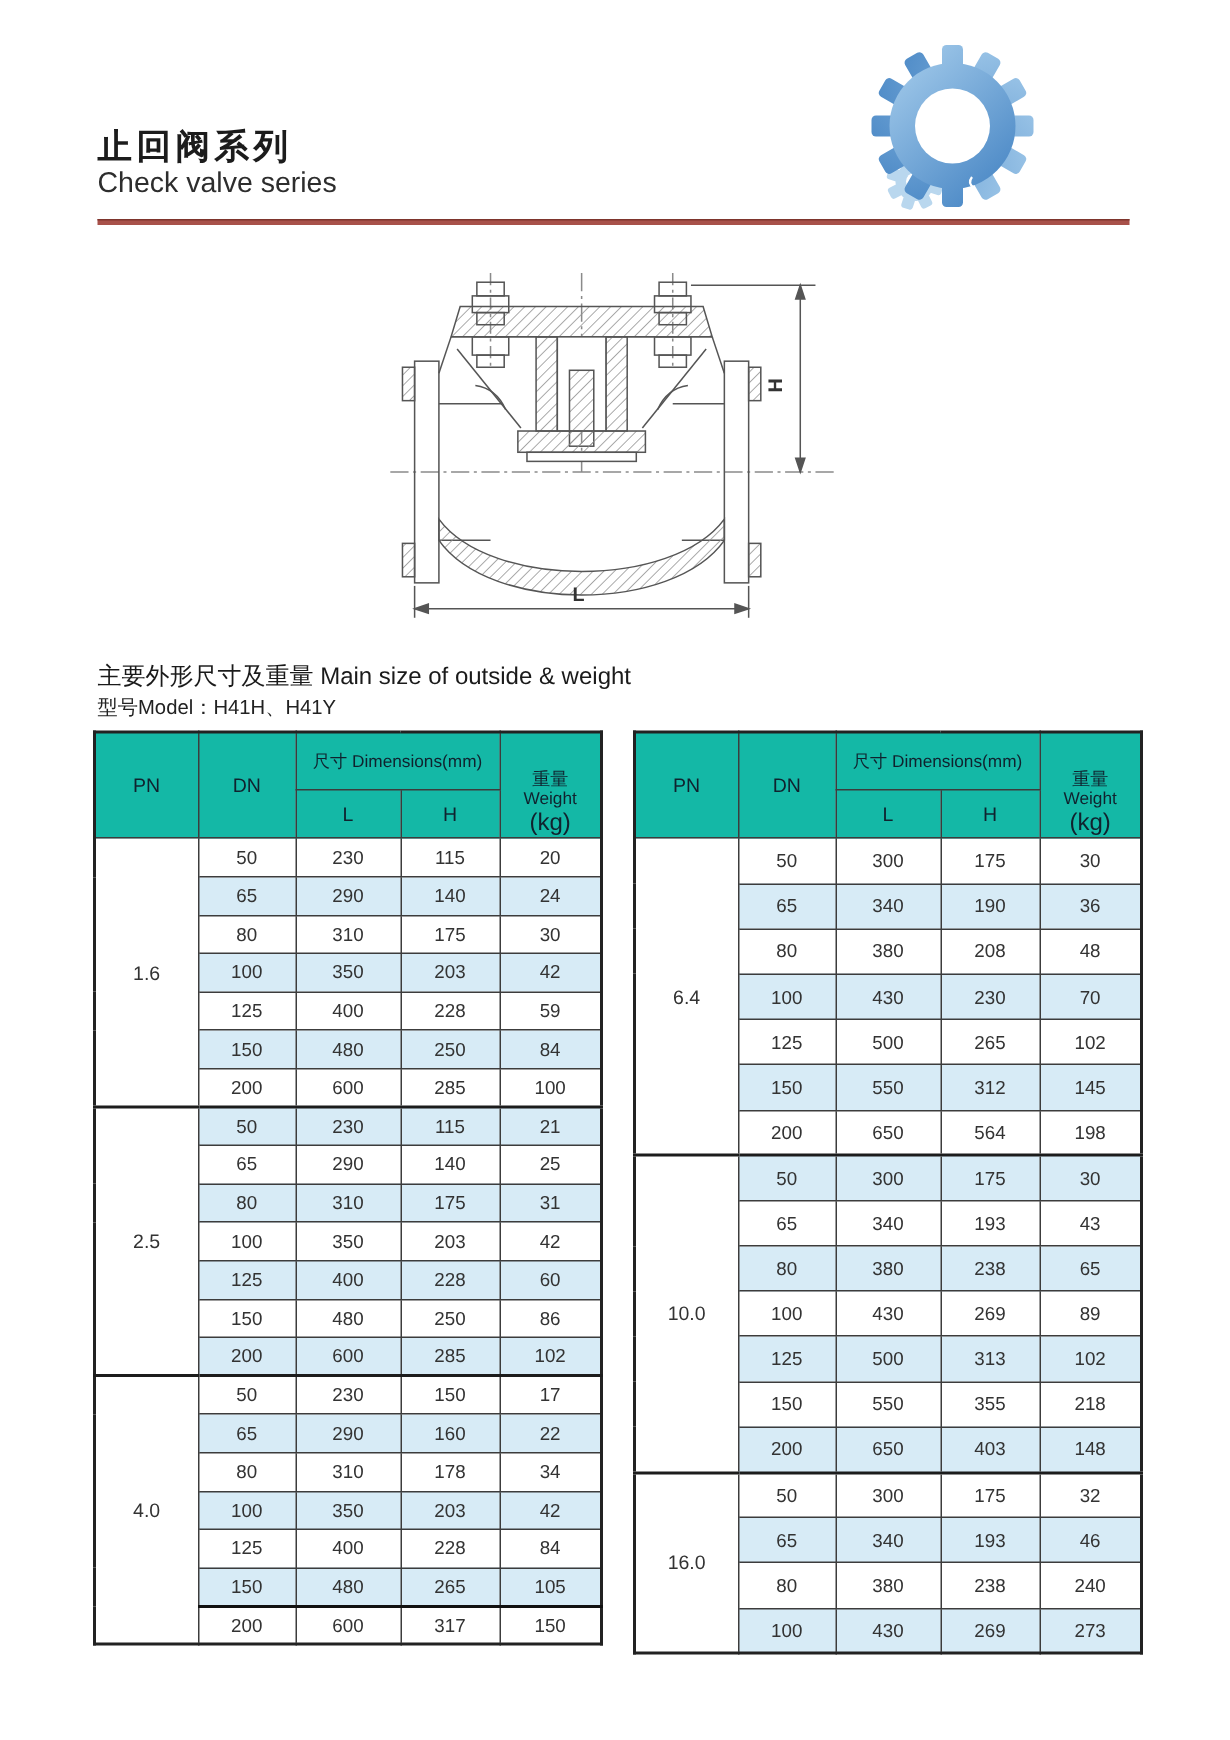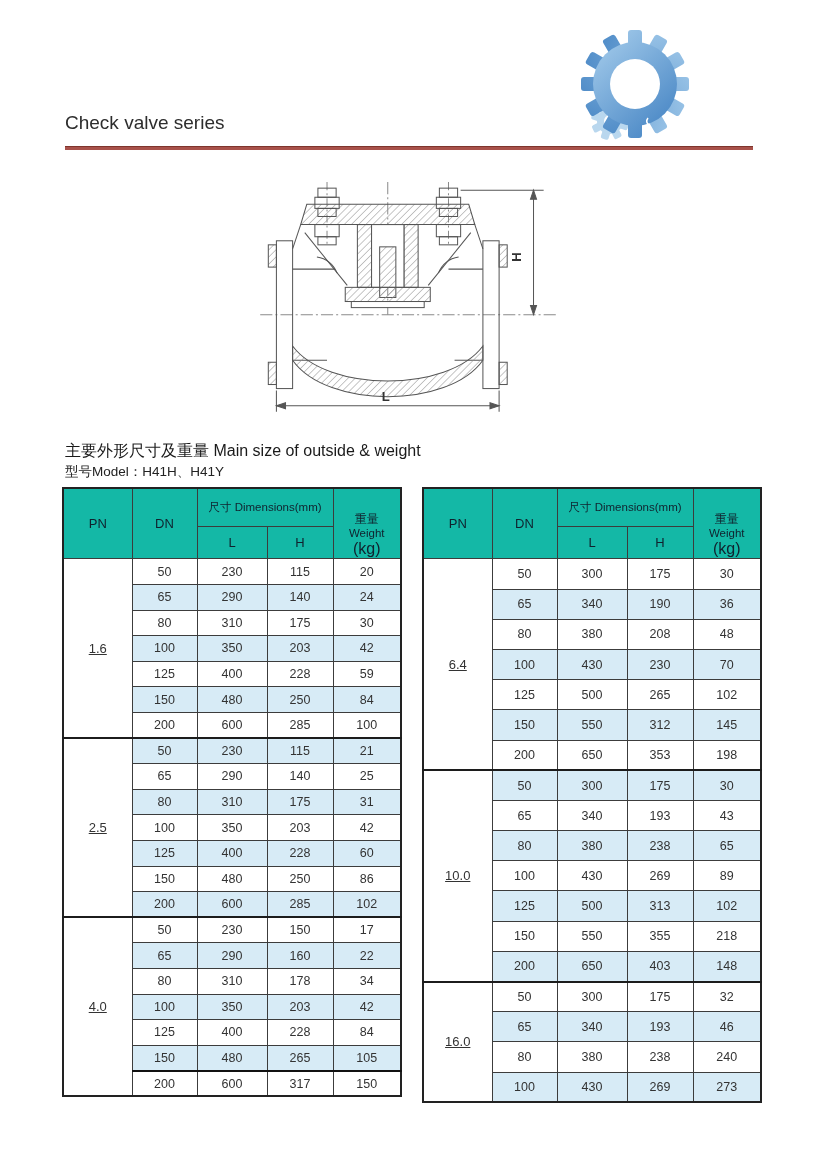--- a/index.html
+++ b/index.html
@@ -27,21 +27,21 @@
   .vtable thead tr.h2{height:22px;}
   .wline1{font-size:12px;line-height:1.15;margin-top:24px;}
   .wline2{font-size:11.5px;line-height:1.15;text-align:center;}
   .wline3{font-size:16px;line-height:1.15;}
   .vtable td{font-size:12.5px;color:#333;}
   .t-left{left:62px;top:487px;}
   .t-right{left:422px;top:487px;}
   .t-left tbody tr{height:25.6px;}
   .t-right tbody tr{height:30.2px;}
   tr.stripe td{background:#d7ebf6;}
-  td.pn-cell{background:#ffffff !important;font-size:13px;text-decoration:underline;}
+  td.pn-cell{background:#ffffff !important;font-size:13px;}
   .group-top{border-top:2px solid #1c1c1c !important;}
   .thick-top{border-top:2.5px solid #111 !important;}
 </style>
 </head>
 <body>
 
 <div class="page">
 
   <svg class="logo-gear" viewBox="0 0 200 122">
     <defs>
@@ -64,20 +64,21 @@
       <rect x="50" y="8" width="14" height="108" rx="3" transform="rotate(60 57 62)"></rect>
       <rect x="50" y="8" width="14" height="108" rx="3" transform="rotate(90 57 62)"></rect>
       <rect x="50" y="8" width="14" height="108" rx="3" transform="rotate(120 57 62)"></rect>
       <rect x="50" y="8" width="14" height="108" rx="3" transform="rotate(150 57 62)"></rect>
       <circle cx="57" cy="62" r="42"></circle>
     </g>
     <circle cx="57" cy="62" r="25" fill="#ffffff"></circle>
     <path d="M70,96 q-3,4 1,7 q-4,3 0,7" stroke="#ffffff" stroke-width="1.5" fill="none"></path>
   </svg>
 
+  <div class="title-zh">止回阀系列</div>
   <div class="title-en">Check valve series</div>
   <div class="red-rule"></div>
 
   <svg class="drawing" viewBox="0 0 300 245">
     <defs>
       <pattern id="hatch" width="5" height="5" patternUnits="userSpaceOnUse" patternTransform="rotate(45)">
         <line x1="0" y1="0" x2="0" y2="5" stroke="#8f8f8f" stroke-width="1"></line>
       </pattern>
     </defs>
     <g stroke="#555" stroke-width="1" fill="none">
@@ -368,21 +369,21 @@
           </tr>
           <tr class="stripe">
             <td>150</td>
             <td>550</td>
             <td>312</td>
             <td>145</td>
           </tr>
           <tr>
             <td>200</td>
             <td>650</td>
-            <td>353</td>
+            <td>564</td>
             <td>198</td>
           </tr>
           <tr class="stripe">
             <td class="pn-cell group-top" rowspan="7">10.0</td>
             <td class="group-top">50</td>
             <td class="group-top">300</td>
             <td class="group-top">175</td>
             <td class="group-top">30</td>
           </tr>
           <tr>

